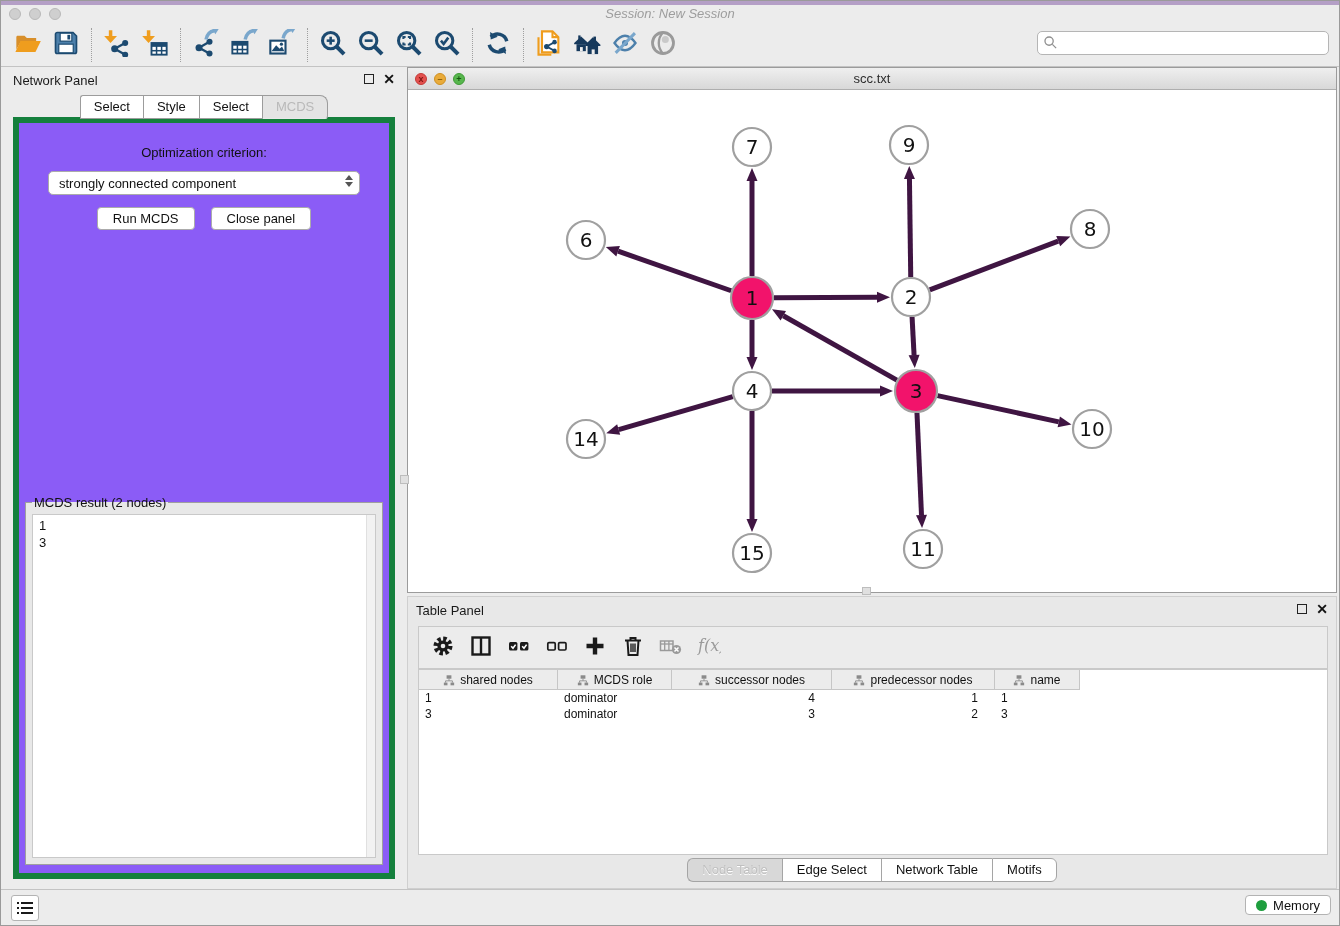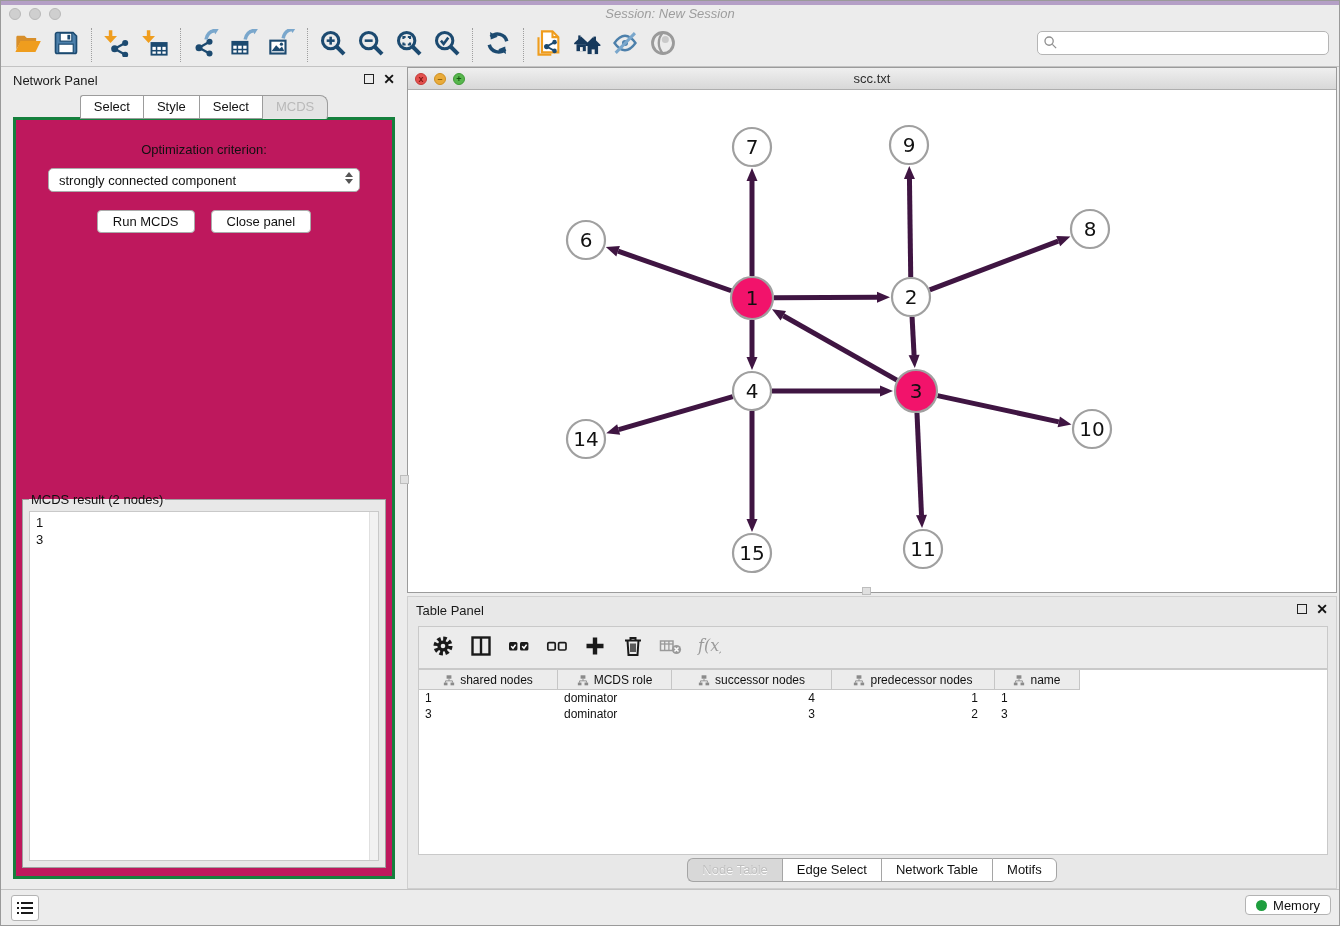--- a/index.html
+++ b/index.html
@@ -27,23 +27,23 @@
   .panel-head { position:relative; height:26px; }
   .panel-title { position:absolute; left:8px; top:6px; font-size:13px; color:#1a1a1a; }
   .panel-btns { position:absolute; right:8px; top:7px; display:flex; gap:9px; align-items:center; }
   .float-btn { width:10px; height:10px; border:1.5px solid #222; background:transparent; }
   .close-btn { font-size:14px; font-weight:bold; color:#111; line-height:10px; }
   .cp-tabs { position:absolute; left:0; top:28px; width:100%; display:flex; justify-content:center; z-index:2; }
   .cp-tab { font-size:13px; padding:3px 13px 4px; background:#fff; border:1px solid #9c9c9c; border-right:none; color:#111; }
   .cp-tab:first-child { border-radius:3px 0 0 0; }
   .cp-tab:last-child { border-right:1px solid #9c9c9c; border-radius:0 8px 3px 0; }
   .cp-tab.selected { background:#e4e4e4; color:#b9b9b9; border-bottom-color:#e8e8e8; }
-  .cp-body { position:absolute; left:8px; right:8px; top:50px; bottom:10px; background:#be185d; border:3px solid #15803d; }
+  .cp-body { position:absolute; left:8px; right:8px; top:50px; bottom:10px; background:#8b5cf6; border:6px solid #15803d; }
   .opt-label { margin-top:22px; text-align:center; font-size:13px; color:#111; }
-  .criterion { position:relative; margin:11px auto 18px; width:312px; height:24px; background:#fff; border:1px solid #ababab; border-radius:5px; font-size:13px; color:#111; display:flex; align-items:center; padding-left:10px; }
+  .criterion { position:relative; margin:11px auto 12px; width:312px; height:24px; background:#fff; border:1px solid #ababab; border-radius:5px; font-size:13px; color:#111; display:flex; align-items:center; padding-left:10px; }
   .stepper { position:absolute; right:6px; top:3px; display:flex; flex-direction:column; gap:2px; }
   .stepper i { width:0; height:0; border-left:4px solid transparent; border-right:4px solid transparent; }
   .stepper i.up { border-bottom:5px solid #555; }
   .stepper i.down { border-top:5px solid #555; }
   .btn-row { margin-top:12px; display:flex; justify-content:center; gap:16px; }
   .push-btn { font-size:13px; color:#111; background:#fff; border:1px solid #ababab; border-radius:4px; height:23px; padding:0 15px; font-family:inherit; }
   .result-box { position:absolute; left:6px; right:6px; top:372px; bottom:8px; border:1px solid #9f9f9f; background:#e8e8e8; padding:4px 6px 6px; }
   .result-box legend { font-size:13px; color:#111; padding:0 2px; }
   .result-inner { position:relative; width:100%; height:100%; background:#fff; border:1px solid #c9c9c9; padding:2px 0 0 6px; }
   .result-line { font-size:13px; color:#111; line-height:17px; }

